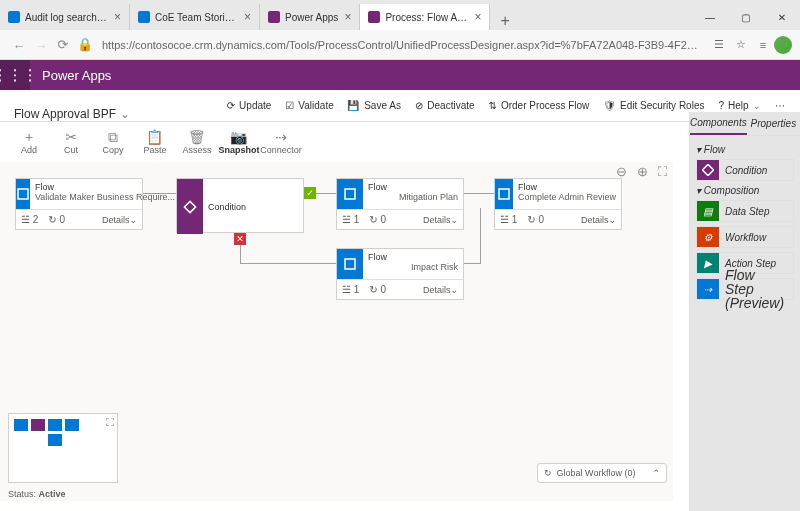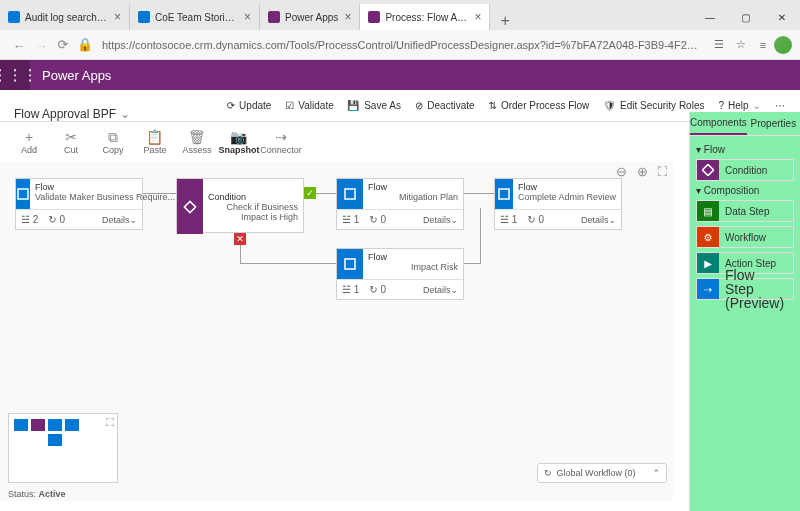--- a/index.html
+++ b/index.html
@@ -43,21 +43,21 @@
 .foot-left{display:flex;gap:10px;}
 .details{font-size:9px;display:flex;align-items:flex-start;cursor:pointer;}
 .cond-badge{position:absolute;width:12px;height:12px;display:flex;align-items:center;justify-content:center;font-size:9px;color:#fff;}
 .cond-yes{background:#6bb700;}
 .cond-no{background:#d13438;}
 .mini{position:absolute;left:8px;bottom:18px;width:110px;height:70px;border:1px solid #d2d0ce;background:#fff;padding:5px;}
 .mini-row{display:flex;gap:3px;margin-bottom:3px;}
 .mini-box{width:14px;height:12px;}
 .gw{position:absolute;bottom:18px;right:6px;width:130px;height:20px;border:1px solid #d2d0ce;background:#fff;display:flex;align-items:center;padding:0 6px;font-size:9px;color:#605e5c;border-radius:3px;}
 .status{position:absolute;bottom:2px;left:8px;font-size:9px;color:#605e5c;}
-.side{position:absolute;top:112px;right:0;width:111px;bottom:0;border-left:1px solid #e1dfdd;background:#86efac;}
+.side{position:absolute;top:112px;right:0;width:111px;bottom:0;border-left:1px solid #e1dfdd;background:#e5e5e5;font-style:italic;}
 .side-tabs{display:flex;height:24px;border-bottom:1px solid #e1dfdd;font-size:10px;}
 .side-tab{flex:1;display:flex;align-items:center;justify-content:center;cursor:pointer;}
 .side-tab.active{border-bottom:2px solid #742774;}
 .side-sec{padding:4px 6px;font-size:10px;}
 .sec-title{font-size:10px;color:#323130;margin:4px 0;}
 .comp{display:flex;align-items:center;border:1px solid #e1dfdd;height:22px;margin-bottom:4px;font-size:10px;cursor:grab;}
 .comp-ic{width:22px;height:100%;display:flex;align-items:center;justify-content:center;color:#fff;}
 .comp-lbl{padding:0 6px;flex:1;}
 .conn{position:absolute;background:#a19f9d;}
 .ic-flow{background:#0078d4;}
@@ -258,21 +258,20 @@
 
   <div class="stage" style="left:176px;top:16px;height:55px;">
     <div class="stage-hdr" style="height:55px">
         <div class="stage-ico ic-cond">
           <svg width="14" height="14">
             <rect x="3" y="3" width="8" height="8" fill="none" stroke="#fff" stroke-width="1.5" transform="rotate(45 7 7)"></rect>
           </svg>
         </div>
         <div class="stage-body" style="display:flex;flex-direction:column;justify-content:center">
           <div class="st-type">Condition</div>
-          <div class="st-name" style="white-space:normal">Check if Business Impact is High</div>
         </div>
       </div>
   </div>
   <div class="cond-badge cond-yes" style="left:304px;top:25px;">✓</div>
   <div class="cond-badge cond-no" style="left:234px;top:71px;">✕</div>
 
   <div class="stage" style="left:336px;top:16px;">
     <div class="stage-hdr">
         <div class="stage-ico ic-flow">
           <svg width="14" height="14">

